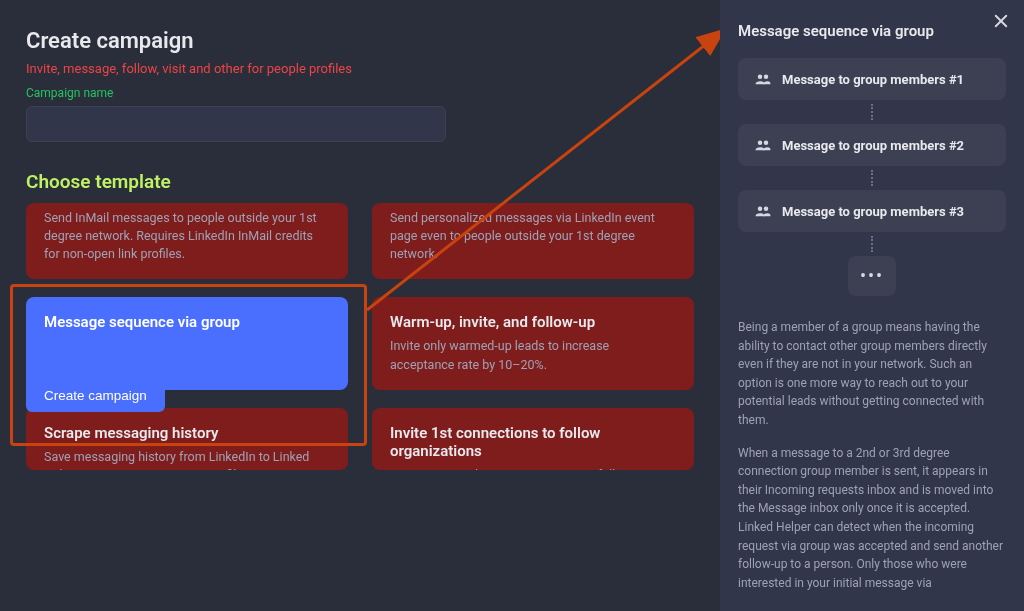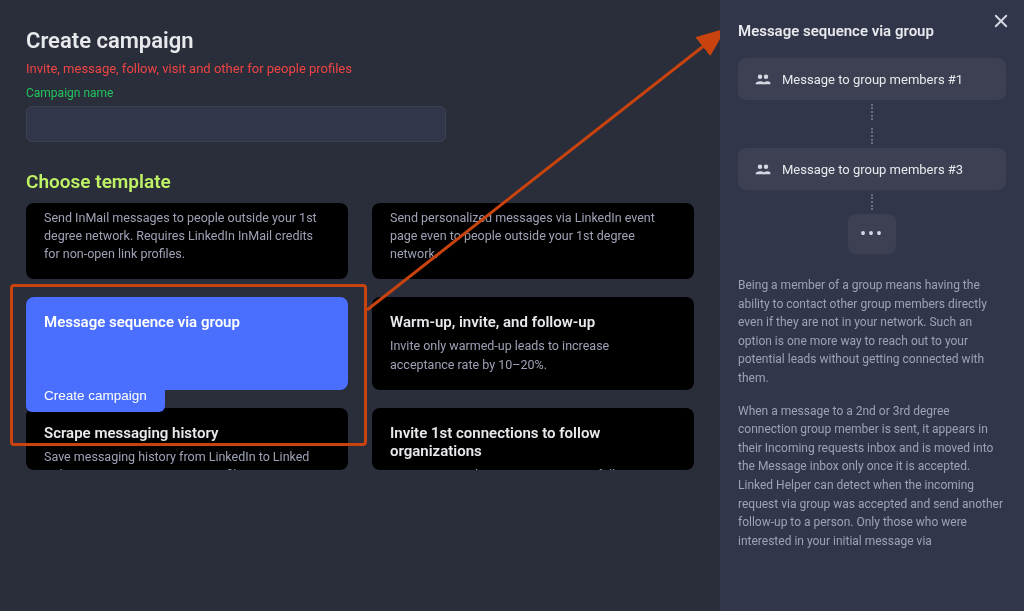--- a/index.html
+++ b/index.html
@@ -53,21 +53,21 @@
       color: #bef264;
       margin-top: 28px;
       margin-bottom: 10px;
     }
     .templates-grid {
       display: grid;
       grid-template-columns: 1fr 1fr;
       gap: 18px 24px;
     }
     .template-card {
-      background: #000000;
+      background: #7f1d1d;
       border-radius: 8px;
       padding: 16px 18px;
       cursor: pointer;
     }
     .template-card.partial-top {
       padding-top: 6px;
     }
     .template-card.partial-bottom {
       overflow: hidden;
       max-height: 62px;
@@ -144,21 +144,21 @@
       margin: 0 0 0 0;
     }
     .step-box .icon {
       width: 18px;
       height: 18px;
       flex-shrink: 0;
       color: #d5d7e2;
     }
     .step-box .lbl {
       font-size: 13px;
-      font-weight: 400;
+      font-weight: 700;
       color: #e8e9ed;
     }
     .dots-connector {
       height: 24px;
       display: flex;
       justify-content: center;
       align-items: center;
     }
     .dots-connector::before {
       content: "";
@@ -264,20 +264,31 @@
       <svg viewBox="0 0 24 24" width="18" height="18" fill="currentColor">
           <circle cx="8" cy="9" r="3"></circle>
           <circle cx="16" cy="9" r="3"></circle>
           <path d="M2 19c0-3 3-4 6-4s6 1 6 4"></path>
           <path d="M12 19c0-3 3-4 6-4s4 1 4 4"></path>
         </svg>
     </span>
     <span class="lbl">Message to group members #1</span>
   </div>
   <div class="dots-connector"></div>
+  <div class="step-box">
+    <span class="icon">
+      <svg viewBox="0 0 24 24" width="18" height="18" fill="currentColor">
+          <circle cx="8" cy="9" r="3"></circle>
+          <circle cx="16" cy="9" r="3"></circle>
+          <path d="M2 19c0-3 3-4 6-4s6 1 6 4"></path>
+          <path d="M12 19c0-3 3-4 6-4s4 1 4 4"></path>
+        </svg>
+    </span>
+    <span class="lbl">Message to group members #2</span>
+  </div>
   <div class="dots-connector"></div>
   <div class="step-box">
     <span class="icon">
       <svg viewBox="0 0 24 24" width="18" height="18" fill="currentColor">
           <circle cx="8" cy="9" r="3"></circle>
           <circle cx="16" cy="9" r="3"></circle>
           <path d="M2 19c0-3 3-4 6-4s6 1 6 4"></path>
           <path d="M12 19c0-3 3-4 6-4s4 1 4 4"></path>
         </svg>
     </span>

